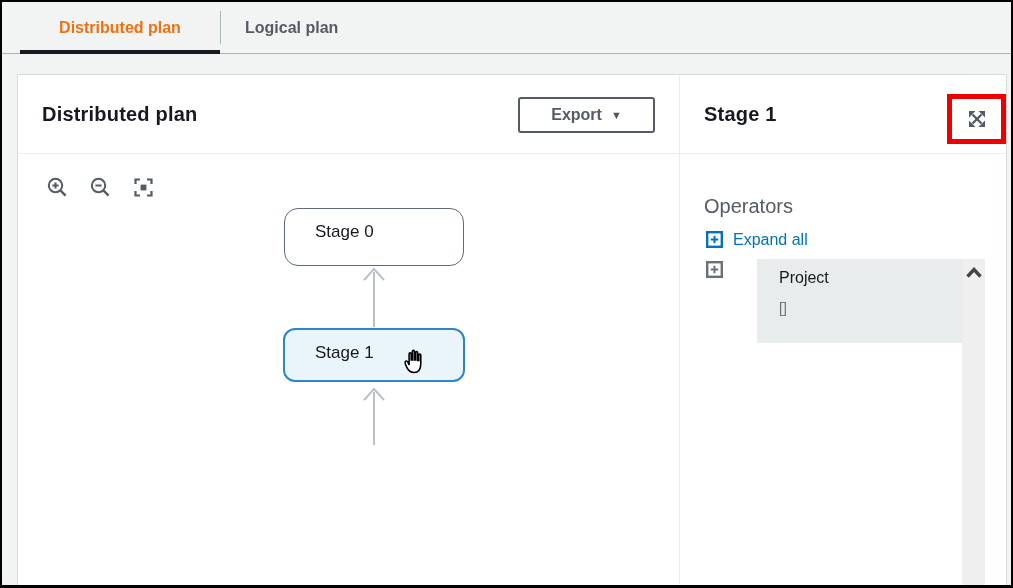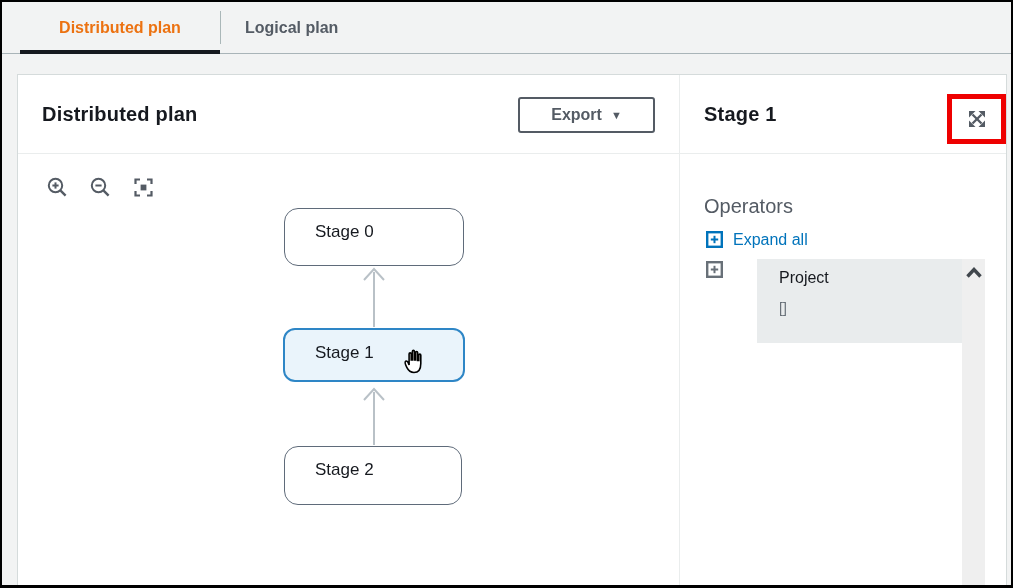--- a/index.html
+++ b/index.html
@@ -169,23 +169,20 @@
             <line x1="356" y1="237" x2="356" y2="290"></line>
             <polyline points="346,245 356,234 366,245"></polyline>
           </g>
         </svg>
 
         <div class="node node-stage0">
           <span>Stage 0</span>
         </div>
         <div class="node node-stage1">
           <span>Stage 1</span>
-        </div>
-        <div class="node node-stage2">
-          <span>Stage 2</span>
         </div>
 
         <svg class="grab-cursor" width="27" height="31" viewBox="0 0 27 31">
           <path fill="#fff" stroke="#000" stroke-width="1.6" d="M13 28.5 C9.5 28.5 7.4 26.6 5.8 23.4 C4.3 20.4 3.6 17.8 4.7 17.2 C5.7 16.7 6.8 17.6 7.3 19 L8.1 21 L8.1 10 C8.1 8.5 10.2 8.5 10.2 10 L10.2 16 L11.4 16 L11.4 7.6 C11.4 6 13.4 6 13.4 7.6 L13.4 16 L14.6 16 L14.6 8.6 C14.6 7.1 16.6 7.1 16.6 8.6 L16.6 16.5 L17.8 16.5 L17.8 11.2 C17.8 9.8 19.8 9.8 19.8 11.2 L19.8 19.5 C19.8 24.6 17.6 28.5 13 28.5 Z"></path>
         </svg>
       </div>
     </div>
 
     <div class="detail-panel">
       <div class="panel-header">

